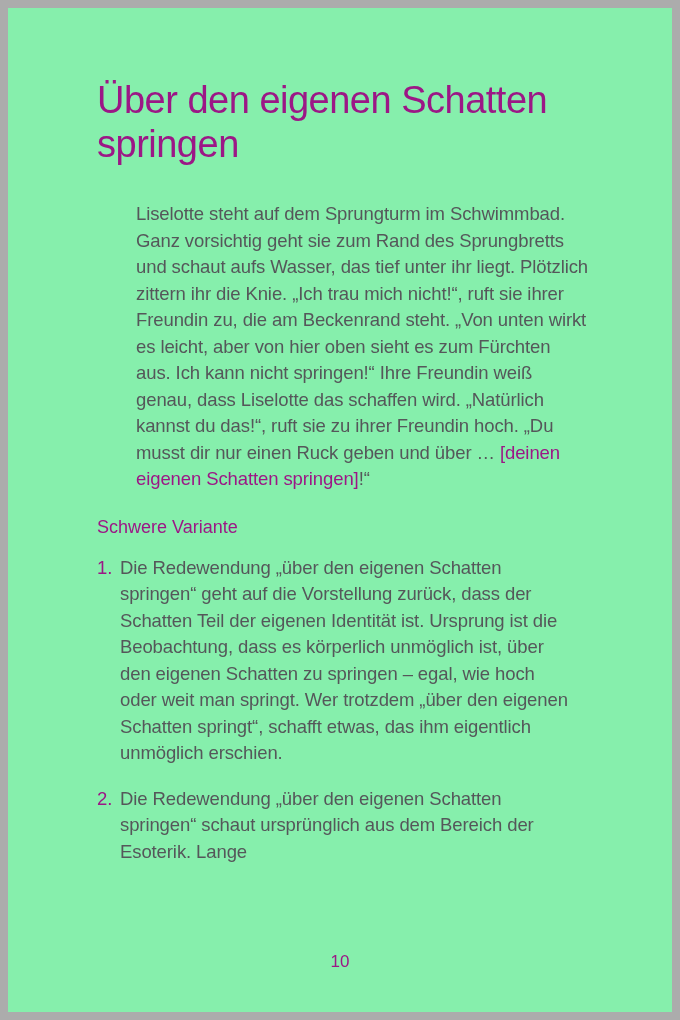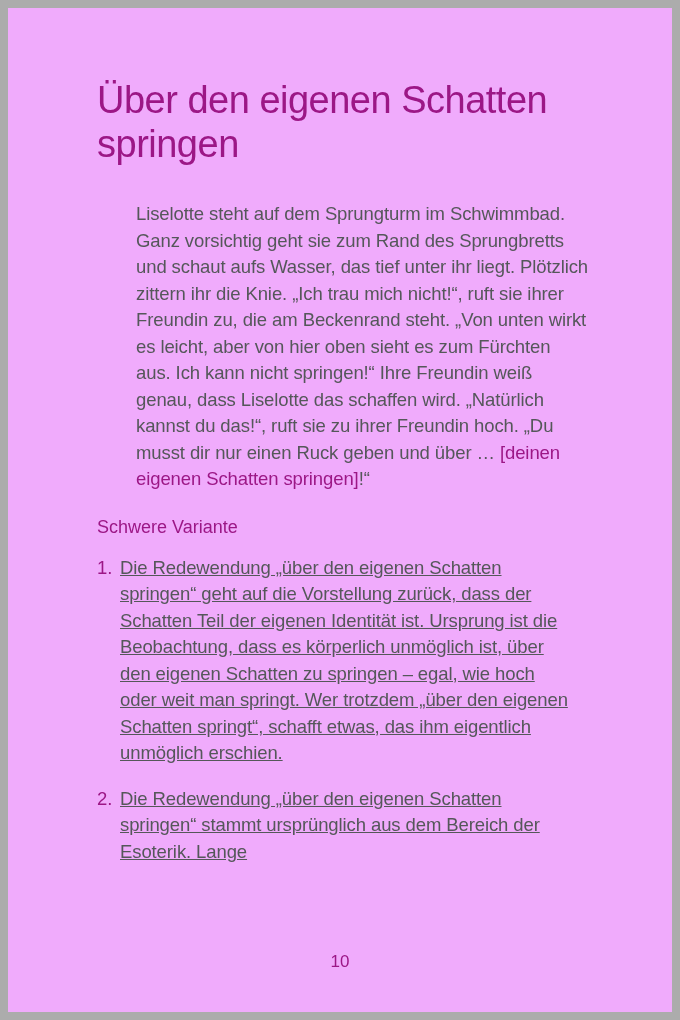--- a/index.html
+++ b/index.html
@@ -13,21 +13,21 @@
     font-family: "Liberation Sans", sans-serif;
     overflow: hidden;
   }
   .page {
     position: relative;
     box-sizing: border-box;
     width: 664px;
     height: 1004px;
     margin: 0 auto;
     top: 8px;
-    background: #f0abfc;
+    background: #86efac;
     padding: 70px 52px 0 89px;
   }
   .page-title {
     margin: 0;
     width: 480px;
     font-size: 38px;
     line-height: 44px;
     font-weight: 300;
     letter-spacing: -0.5px;
     color: #9C1786;
@@ -73,21 +73,20 @@
   }
   .qlist li + li {
     margin-top: 19px;
   }
   .qlist .num {
     flex: 0 0 23px;
     color: #9C1786;
   }
   .qlist .itm-text {
     flex: 1 1 auto;
-    text-decoration: underline;
   }
   .page-number {
     position: absolute;
     left: 0;
     right: 0;
     bottom: 40px;
     text-align: center;
     font-size: 17px;
     color: #9C1786;
   }
@@ -104,19 +103,19 @@
 
   <h3 class="variant-label">Schwere Variante</h3>
 
   <ol class="qlist">
     <li>
       <span class="num">1.</span>
       <span class="itm-text">Die Redewendung „über den eigenen Schatten springen“ geht auf die Vorstellung zurück, dass der Schatten Teil der eigenen Identität ist. Ursprung ist die Beobachtung, dass es körperlich unmöglich ist, über den eigenen Schatten zu springen – egal, wie hoch oder weit man springt. Wer trotzdem „über den eigenen Schatten springt“, schafft etwas, das ihm eigentlich unmöglich erschien.</span>
     </li>
     <li>
       <span class="num">2.</span>
-      <span class="itm-text">Die Redewendung „über den eigenen Schatten springen“ stammt ursprünglich aus dem Bereich der Esoterik. Lange</span>
+      <span class="itm-text">Die Redewendung „über den eigenen Schatten springen“ schaut ursprünglich aus dem Bereich der Esoterik. Lange</span>
     </li>
   </ol>
 
   <div class="page-number">10</div>
 
 </div>
 
 </body></html>

